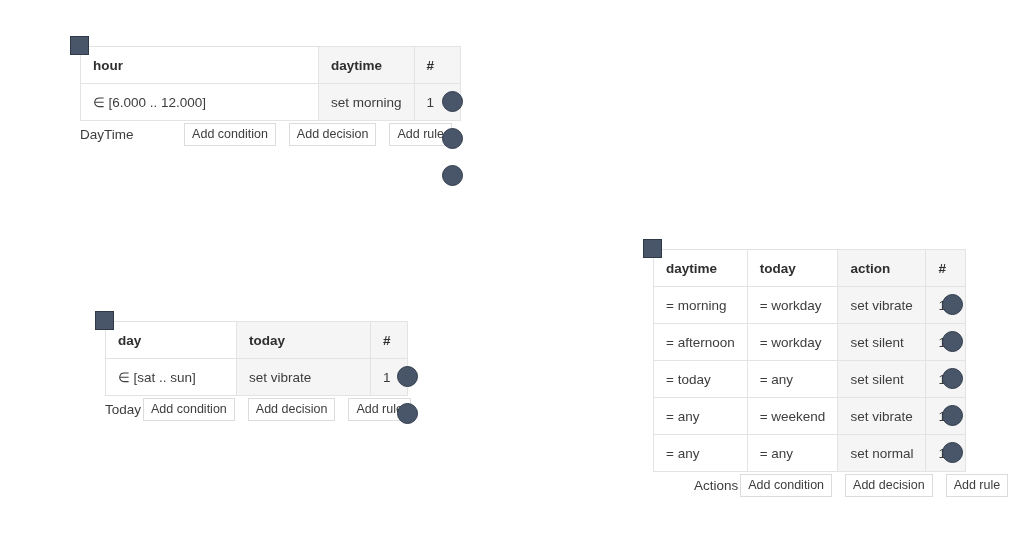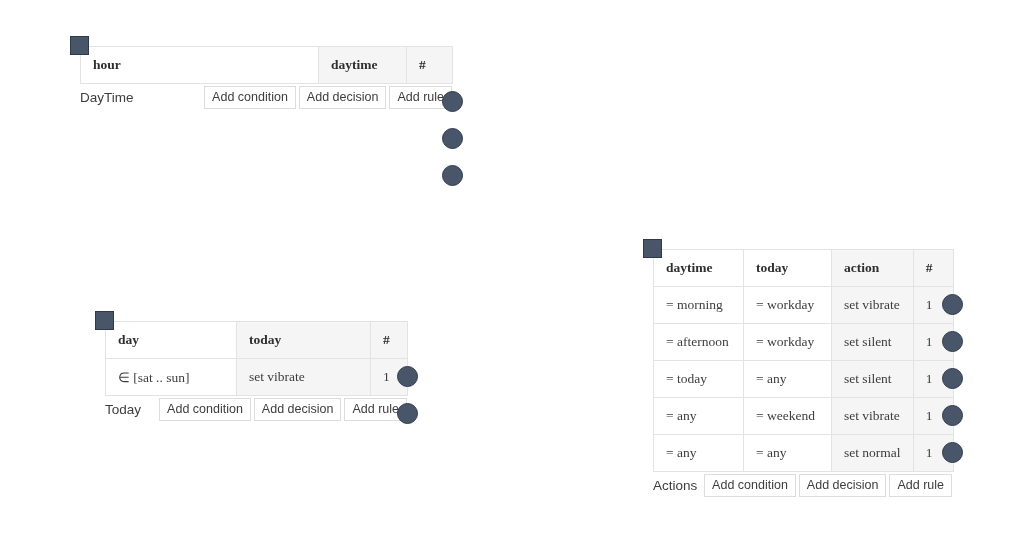--- a/index.html
+++ b/index.html
@@ -33,21 +33,20 @@
   }
 
   .dt-table-wrap {
     position: relative;
   }
 
   table.dt-table {
     border-collapse: collapse;
     background: #f0abfc;
     table-layout: fixed;
-    font-family: Liberation Serif, serif;
   }
 
   table.dt-table th,
   table.dt-table td {
     border: 1px solid #e3e3e3;
     padding: 0 12px;
     height: 37px;
     text-align: left;
     font-weight: normal;
     font-size: 13.5px;
@@ -90,21 +89,21 @@
     align-items: center;
     margin-top: 2px;
   }
   .dt-name {
     font-size: 13.5px;
     color: #3d3d3d;
     white-space: nowrap;
   }
   .dt-buttons {
     display: flex;
-    gap: 1px;
+    gap: 11px;
   }
   .dt-btn {
     font-family: "Liberation Sans", sans-serif;
     font-size: 12.5px;
     color: #3d3d3d;
     background: #ffffff;
     border: 1px solid #dcdcdc;
     padding: 3px 7px;
     margin-left: 2px;
     line-height: 15px;
@@ -126,20 +125,25 @@
             <col style="width: 46px;">
           </colgroup>
           <thead>
             <tr>
               <th class="col-cond">hour</th>
               <th class="col-dec">daytime</th>
               <th class="col-num">#</th>
             </tr>
           </thead>
           <tbody>
+            <tr>
+              <td class="col-cond">∈ [6.000 .. 12.000]</td>
+              <td class="col-dec">set morning</td>
+              <td class="col-num">1</td>
+            </tr>
           </tbody>
         </table>
         <div class="rule-dot" style="left: 362px; top: 45px;"></div>
         <div class="rule-dot" style="left: 362px; top: 82px;"></div>
         <div class="rule-dot" style="left: 362px; top: 119px;"></div>
       </div>
       <div class="dt-footer" style="width: 372px;">
         <span class="dt-name">DayTime</span>
         <div class="dt-buttons" style="margin-left: auto;">
           <button class="dt-btn">Add condition</button>
@@ -234,21 +238,21 @@
               <td class="col-num">1</td>
             </tr>
           </tbody>
         </table>
         <div class="rule-dot" style="left: 289px; top: 45px;"></div>
         <div class="rule-dot" style="left: 289px; top: 82px;"></div>
         <div class="rule-dot" style="left: 289px; top: 119px;"></div>
         <div class="rule-dot" style="left: 289px; top: 156px;"></div>
         <div class="rule-dot" style="left: 289px; top: 193px;"></div>
       </div>
-      <div class="dt-footer" style="width: 299px;">
+      <div class="dt-footer" style="width: 299px; margin-left: 41px;">
         <span class="dt-name">Actions</span>
         <div class="dt-buttons" style="margin-left: auto;">
           <button class="dt-btn">Add condition</button>
           <button class="dt-btn">Add decision</button>
           <button class="dt-btn">Add rule</button>
         </div>
       </div>
     </div>
   </div>
 

